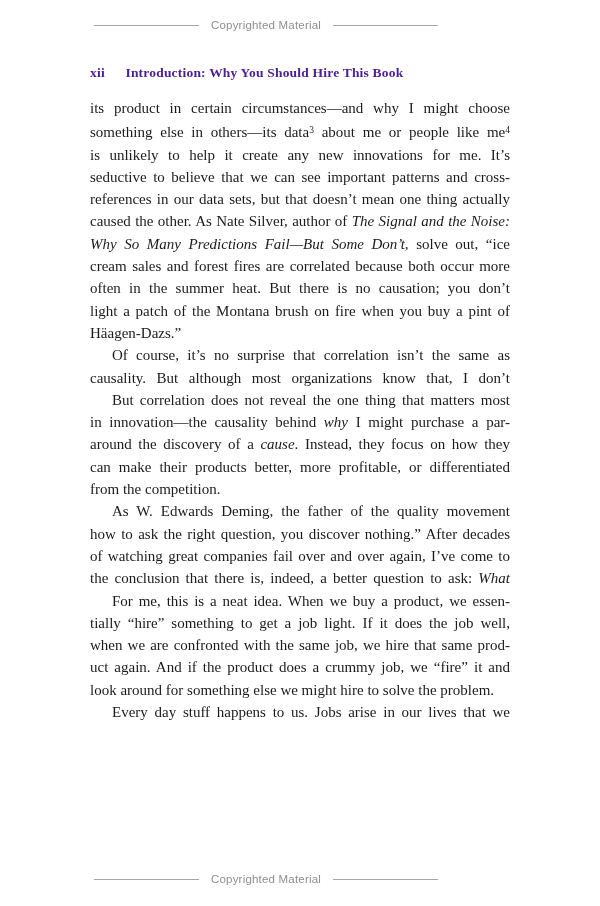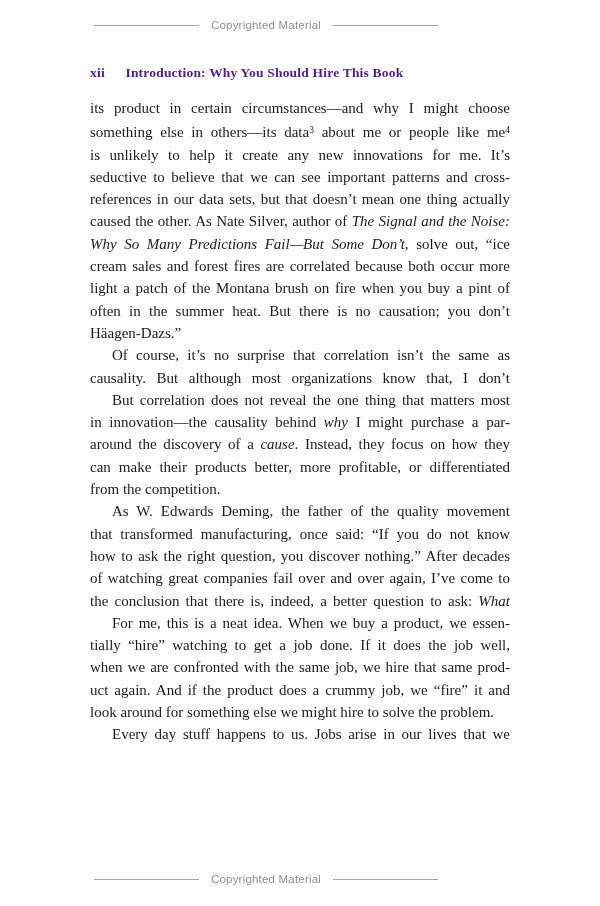--- a/index.html
+++ b/index.html
@@ -74,45 +74,44 @@
   <div class="body-text" id="body-text">
       <div class="paragraph">
         <div class="line"><span>its product in certain circumstances—and why I might choose</span></div>
         <div class="line"><span>something else in others—its data</span><span class="sup">3</span><span> about me or people like me</span><span class="sup">4</span></div>
         <div class="line"><span>is unlikely to help it create any new innovations for me. It’s</span></div>
         <div class="line"><span>seductive to believe that we can see important patterns and cross-</span></div>
         <div class="line"><span>references in our data sets, but that doesn’t mean one thing actually</span></div>
         <div class="line"><span>caused the other. As Nate Silver, author of </span><span class="it">The Signal and the Noise:</span></div>
         <div class="line"><span class="it">Why So Many Predictions Fail—But Some Don’t,</span><span> solve out, “ice</span></div>
         <div class="line"><span>cream sales and forest fires are correlated because both occur more</span></div>
+        <div class="line"><span>often in the summer heat. But there is no causation; you don’t</span></div>
         <div class="line"><span>light a patch of the Montana brush on fire when you buy a pint of</span></div>
-        <div class="line"><span>often in the summer heat. But there is no causation; you don’t</span></div>
         <div class="line pend"><span>Häagen-Dazs.”</span></div>
       </div>
       <div class="paragraph">
         <div class="line indent"><span>Of course, it’s no surprise that correlation isn’t the same as</span></div>
         <div class="line"><span>causality. But although most organizations know that, I don’t</span></div>
       </div>
       <div class="paragraph">
         <div class="line indent"><span>But correlation does not reveal the one thing that matters most</span></div>
         <div class="line"><span>in innovation—the causality behind </span><span class="it">why</span><span> I might purchase a par-</span></div>
         <div class="line"><span>around the discovery of a </span><span class="it">cause</span><span>. Instead, they focus on how they</span></div>
         <div class="line"><span>can make their products better, more profitable, or differentiated</span></div>
         <div class="line pend"><span>from the competition.</span></div>
       </div>
       <div class="paragraph">
         <div class="line indent"><span>As W. Edwards Deming, the father of the quality movement</span></div>
-        <div class="line"><span>that transformed manufacturing, once said: “If you do not know</span></div>
         <div class="line"><span>how to ask the right question, you discover nothing.” After decades</span></div>
         <div class="line"><span>of watching great companies fail over and over again, I’ve come to</span></div>
         <div class="line"><span>the conclusion that there is, indeed, a better question to ask: </span><span class="it">What</span></div>
       </div>
       <div class="paragraph">
         <div class="line indent"><span>For me, this is a neat idea. When we buy a product, we essen-</span></div>
-        <div class="line"><span>tially “hire” watching to get a job done. If it does the job well,</span></div>
+        <div class="line"><span>tially “hire” something to get a job light. If it does the job well,</span></div>
         <div class="line"><span>when we are confronted with the same job, we hire that same prod-</span></div>
         <div class="line"><span>uct again. And if the product does a crummy job, we “fire” it and</span></div>
         <div class="line pend"><span>look around for something else we might hire to solve the problem.</span></div>
       </div>
       <div class="paragraph">
         <div class="line indent"><span>Every day stuff happens to us. Jobs arise in our lives that we</span></div>
       </div>
     </div>
 
   <div class="watermark bottom">

